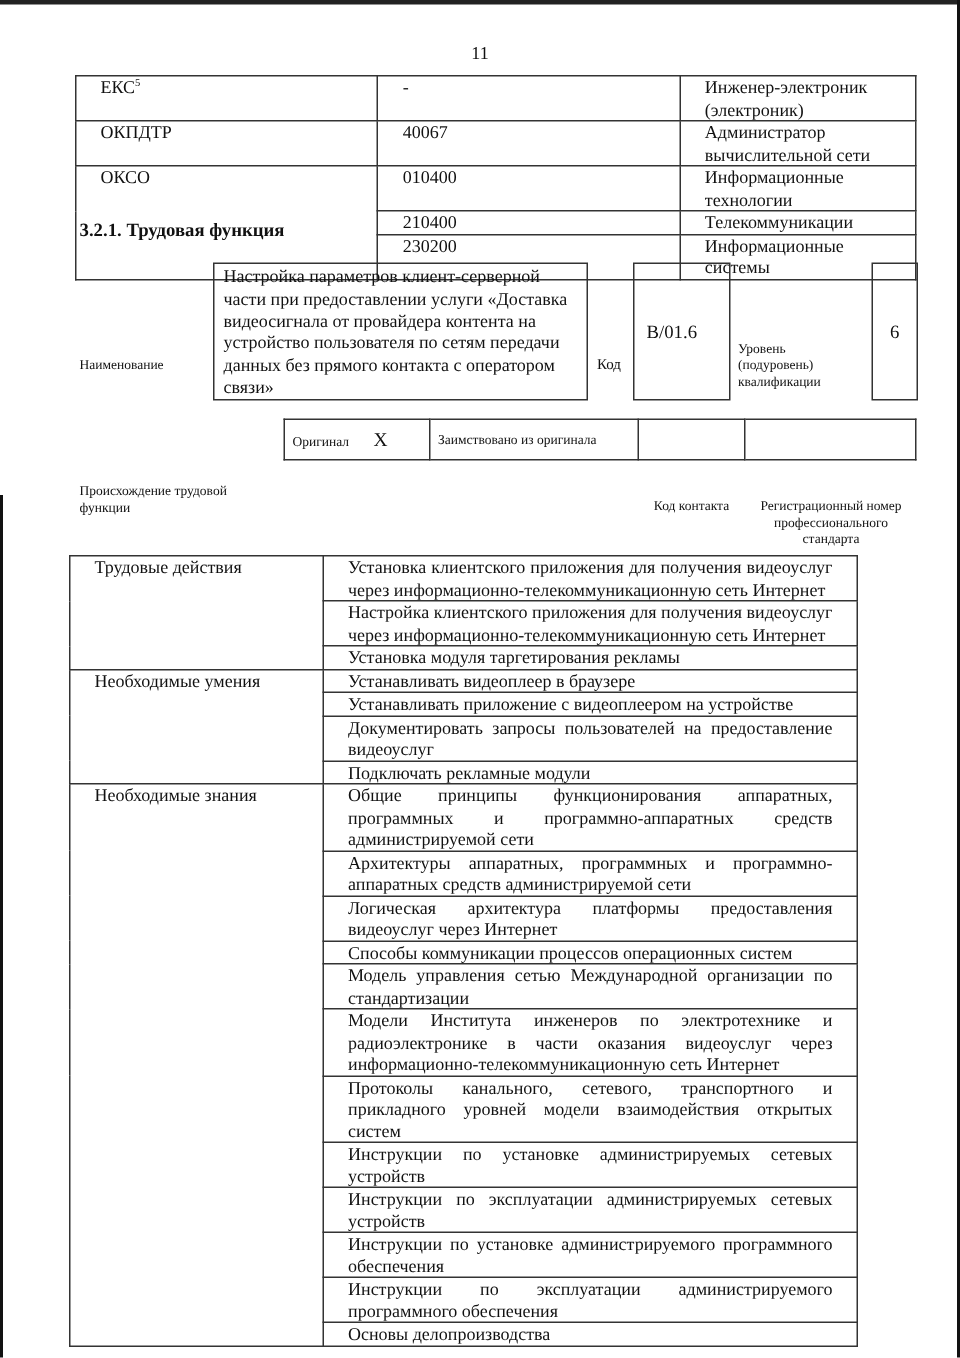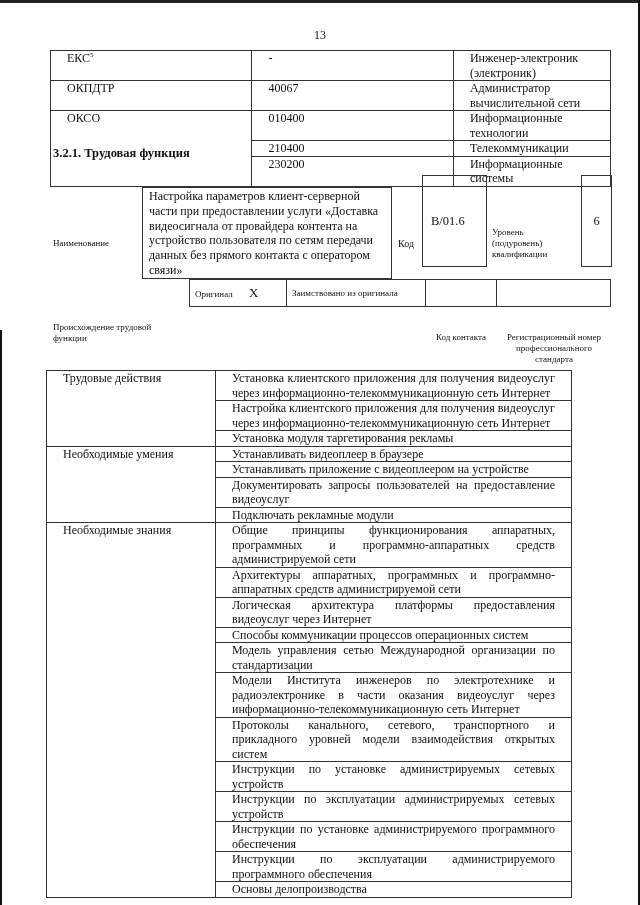--- a/index.html
+++ b/index.html
@@ -17,39 +17,39 @@
   .codes td { height: 14.5px; line-height: 14.5px; }
   .codes td:nth-child(1) { width: 136px; }
   .codes td:nth-child(2) { width: 90px; }
   sup { font-size: 7px; line-height: 0; }
 
   .heading { position: absolute; left: 53px; top: 146px; font-size: 12.5px; font-weight: bold; }
 
   .abs { position: absolute; margin-top: 24px; }
   .small { font-size: 9px; line-height: 11px; }
   .box { position: absolute; border: 1px solid #333; box-sizing: border-box; }
-  .namebox { left: 142px; top: 175px; width: 250px; height: 92px; padding: 1px 6px; font-size: 12px; line-height: 14.8px; margin-top: 12px; }
+  .namebox { left: 142px; top: 175px; width: 250px; height: 92px; padding: 1px 6px; font-size: 12px; line-height: 14.8px; }
   .codebox { left: 422px; top: 175px; width: 65px; height: 92px; font-size: 12.5px; display: flex; align-items: center; padding-left: 8px; }
   .levelbox { left: 581px; top: 175px; width: 31px; height: 92px; font-size: 12.5px; display: flex; align-items: center; justify-content: center; }
 
   .origin { left: 189px; top: 279px; width: 422px; }
   .origin td { height: 26px; vertical-align: middle; font-size: 9px; line-height: 11px; padding: 0 5px; }
 
   .main { left: 46px; top: 370px; width: 526px; }
   .main td.lbl { width: 136px; font-size: 12px; }
   .main td.val { text-align: justify; text-align-last: left; }
 </style>
 </head>
 <body>
 
 <div class="topbar"></div>
 <div class="rightbar"></div>
 <div class="leftbar"></div>
 
-<div class="pagenum">13</div>
+<div class="pagenum">11</div>
 
 <table class="codes">
   <tbody>
       <tr>
     <td><span>ЕКС</span><sup>5</sup></td>
     <td>-</td>
     <td>Инженер-электроник (электроник)</td>
   </tr>
   <tr>
     <td>ОКПДТР</td>

